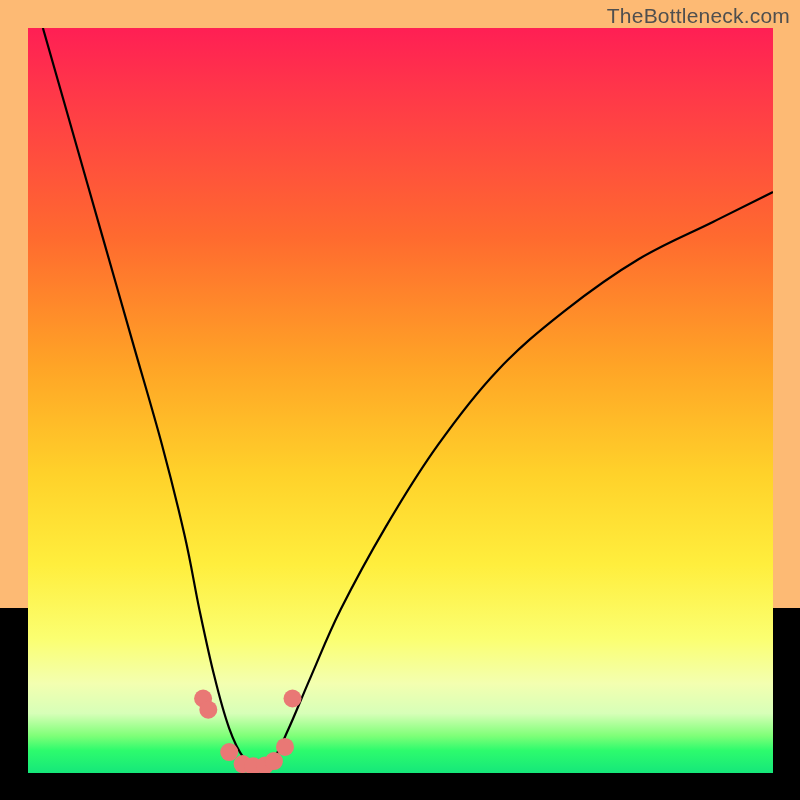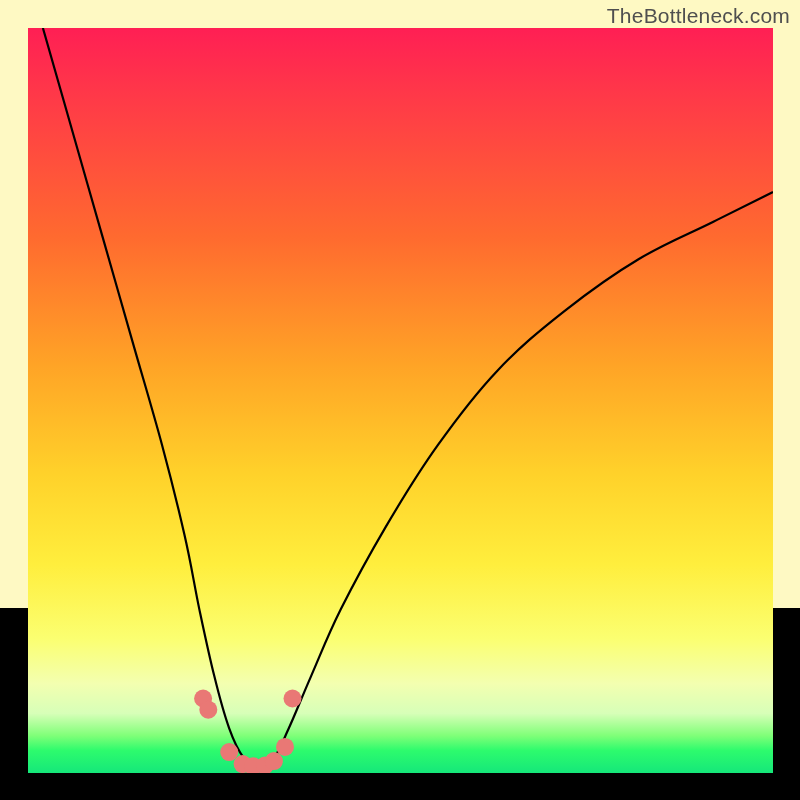--- a/index.html
+++ b/index.html
@@ -10,21 +10,21 @@
     background: #000;
     overflow: hidden;
     font-family: Arial, Helvetica, sans-serif;
   }
   .frame {
     position: absolute;
     left: 0;
     top: 0;
     width: 800px;
     height: 608px;
-    background: #fef9c3;
+    background: #fdba74;
   }
   .plot {
     position: absolute;
     left: 28px;
     top: 28px;
     width: 745px;
     height: 745px;
     
     background: linear-gradient(
       to bottom,

